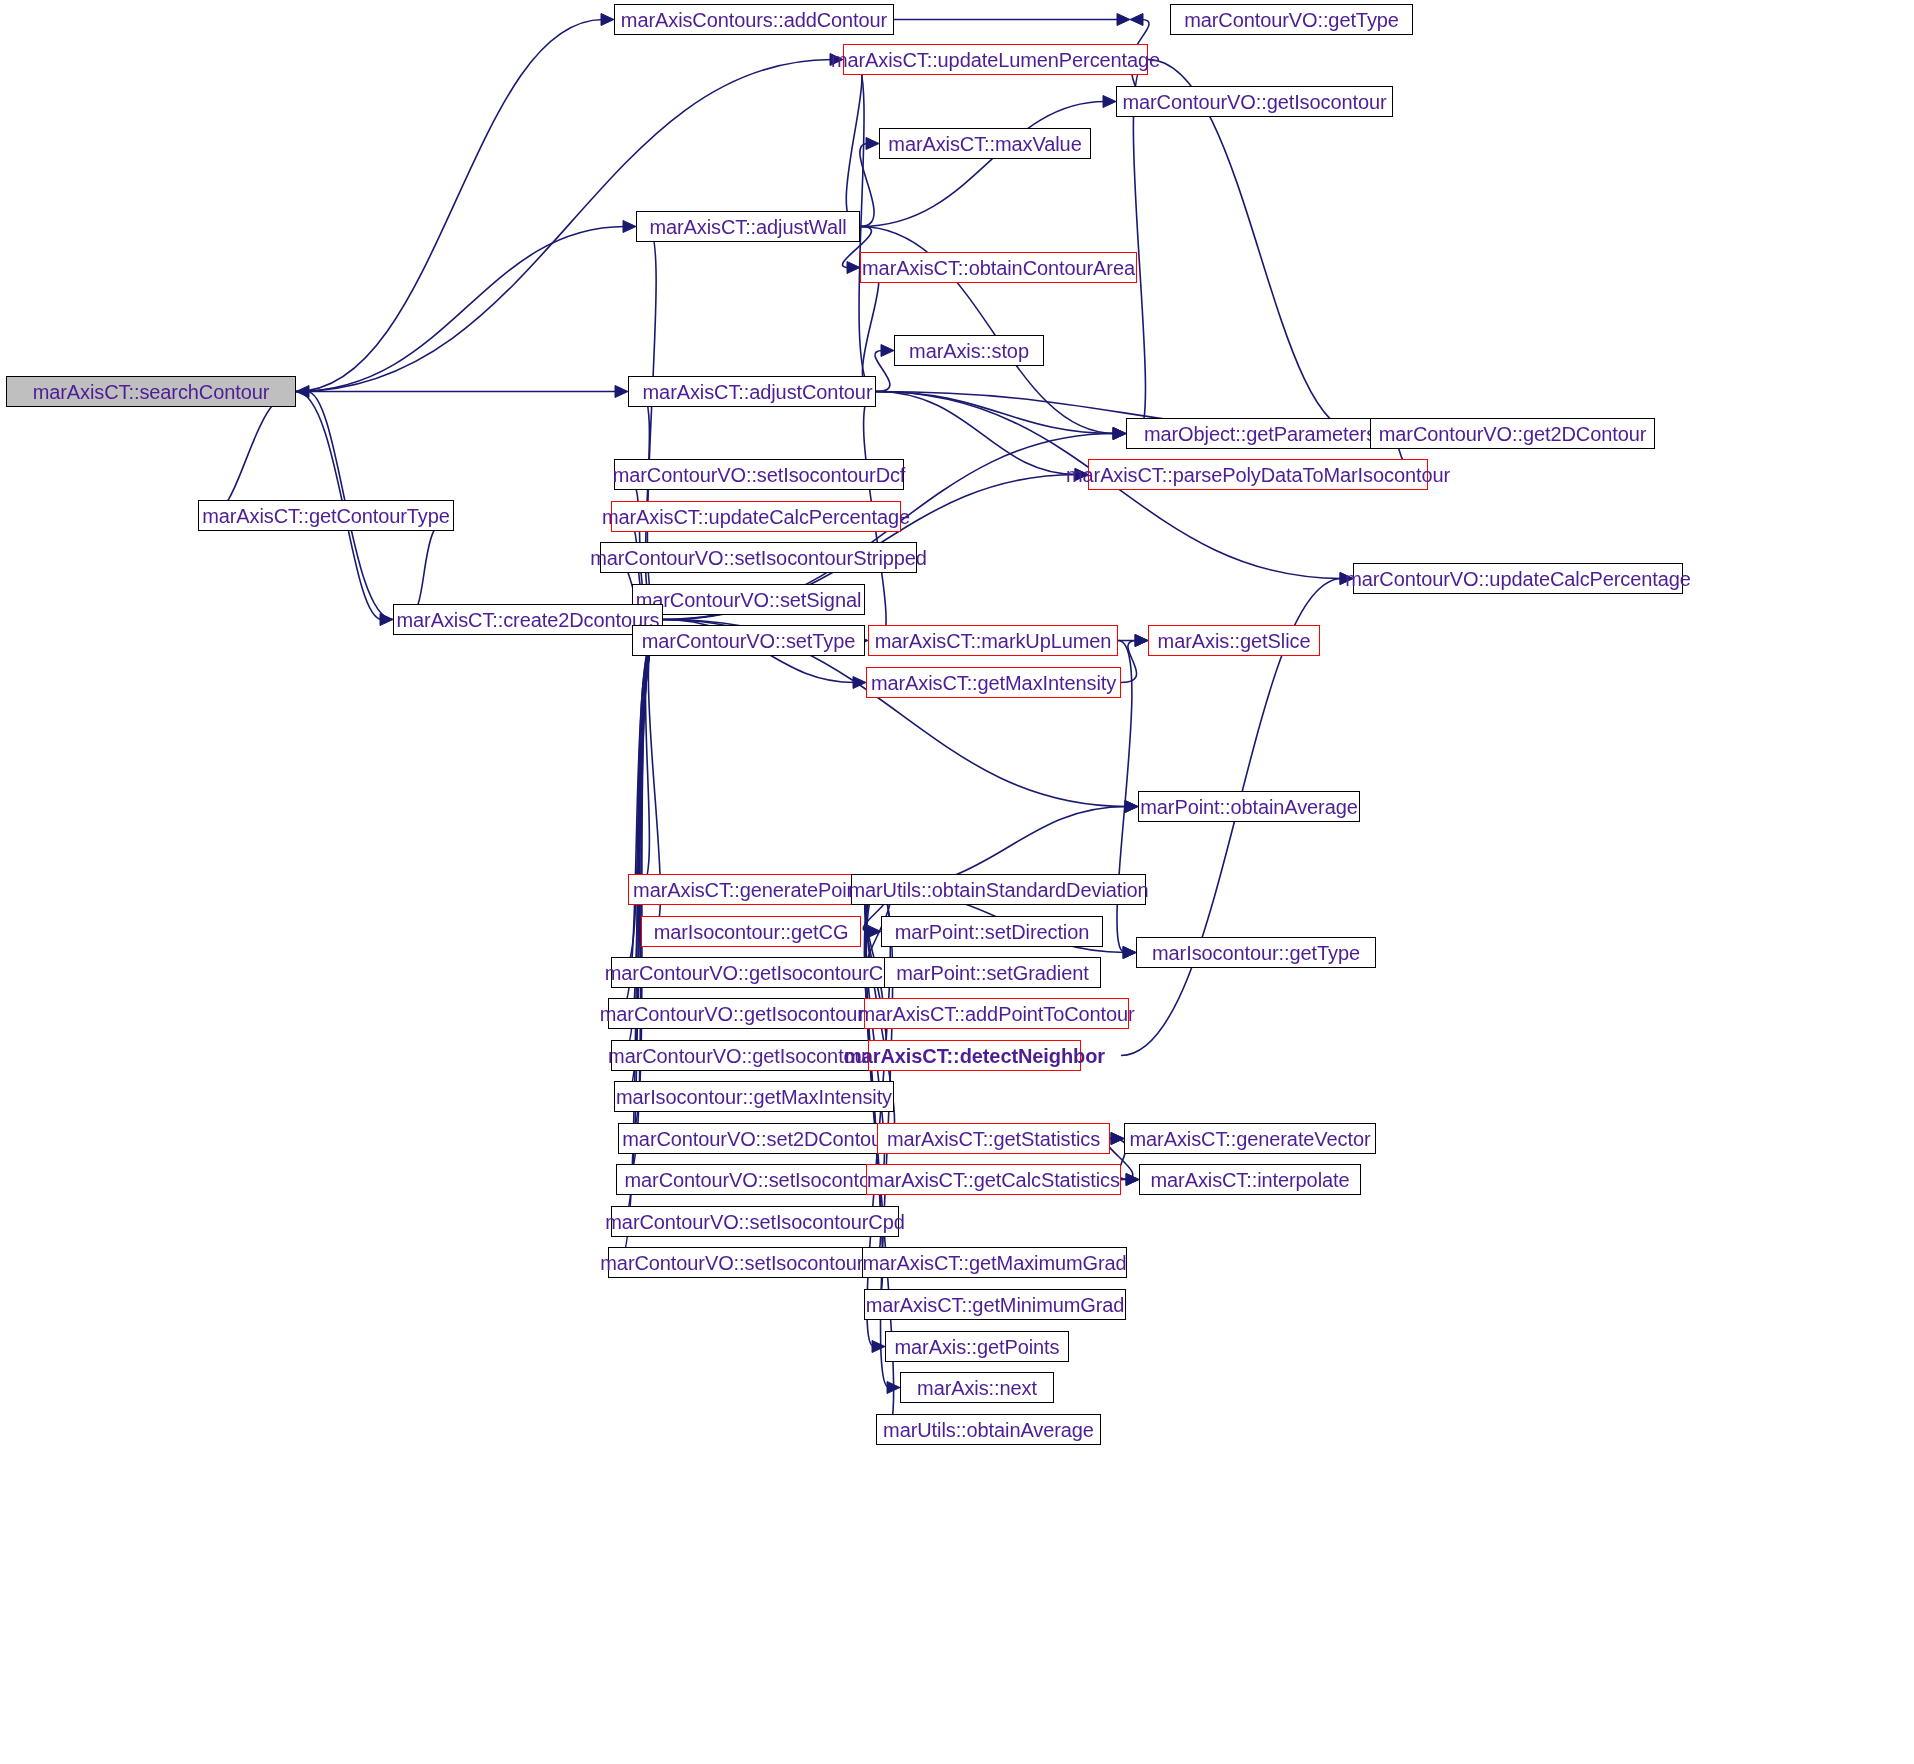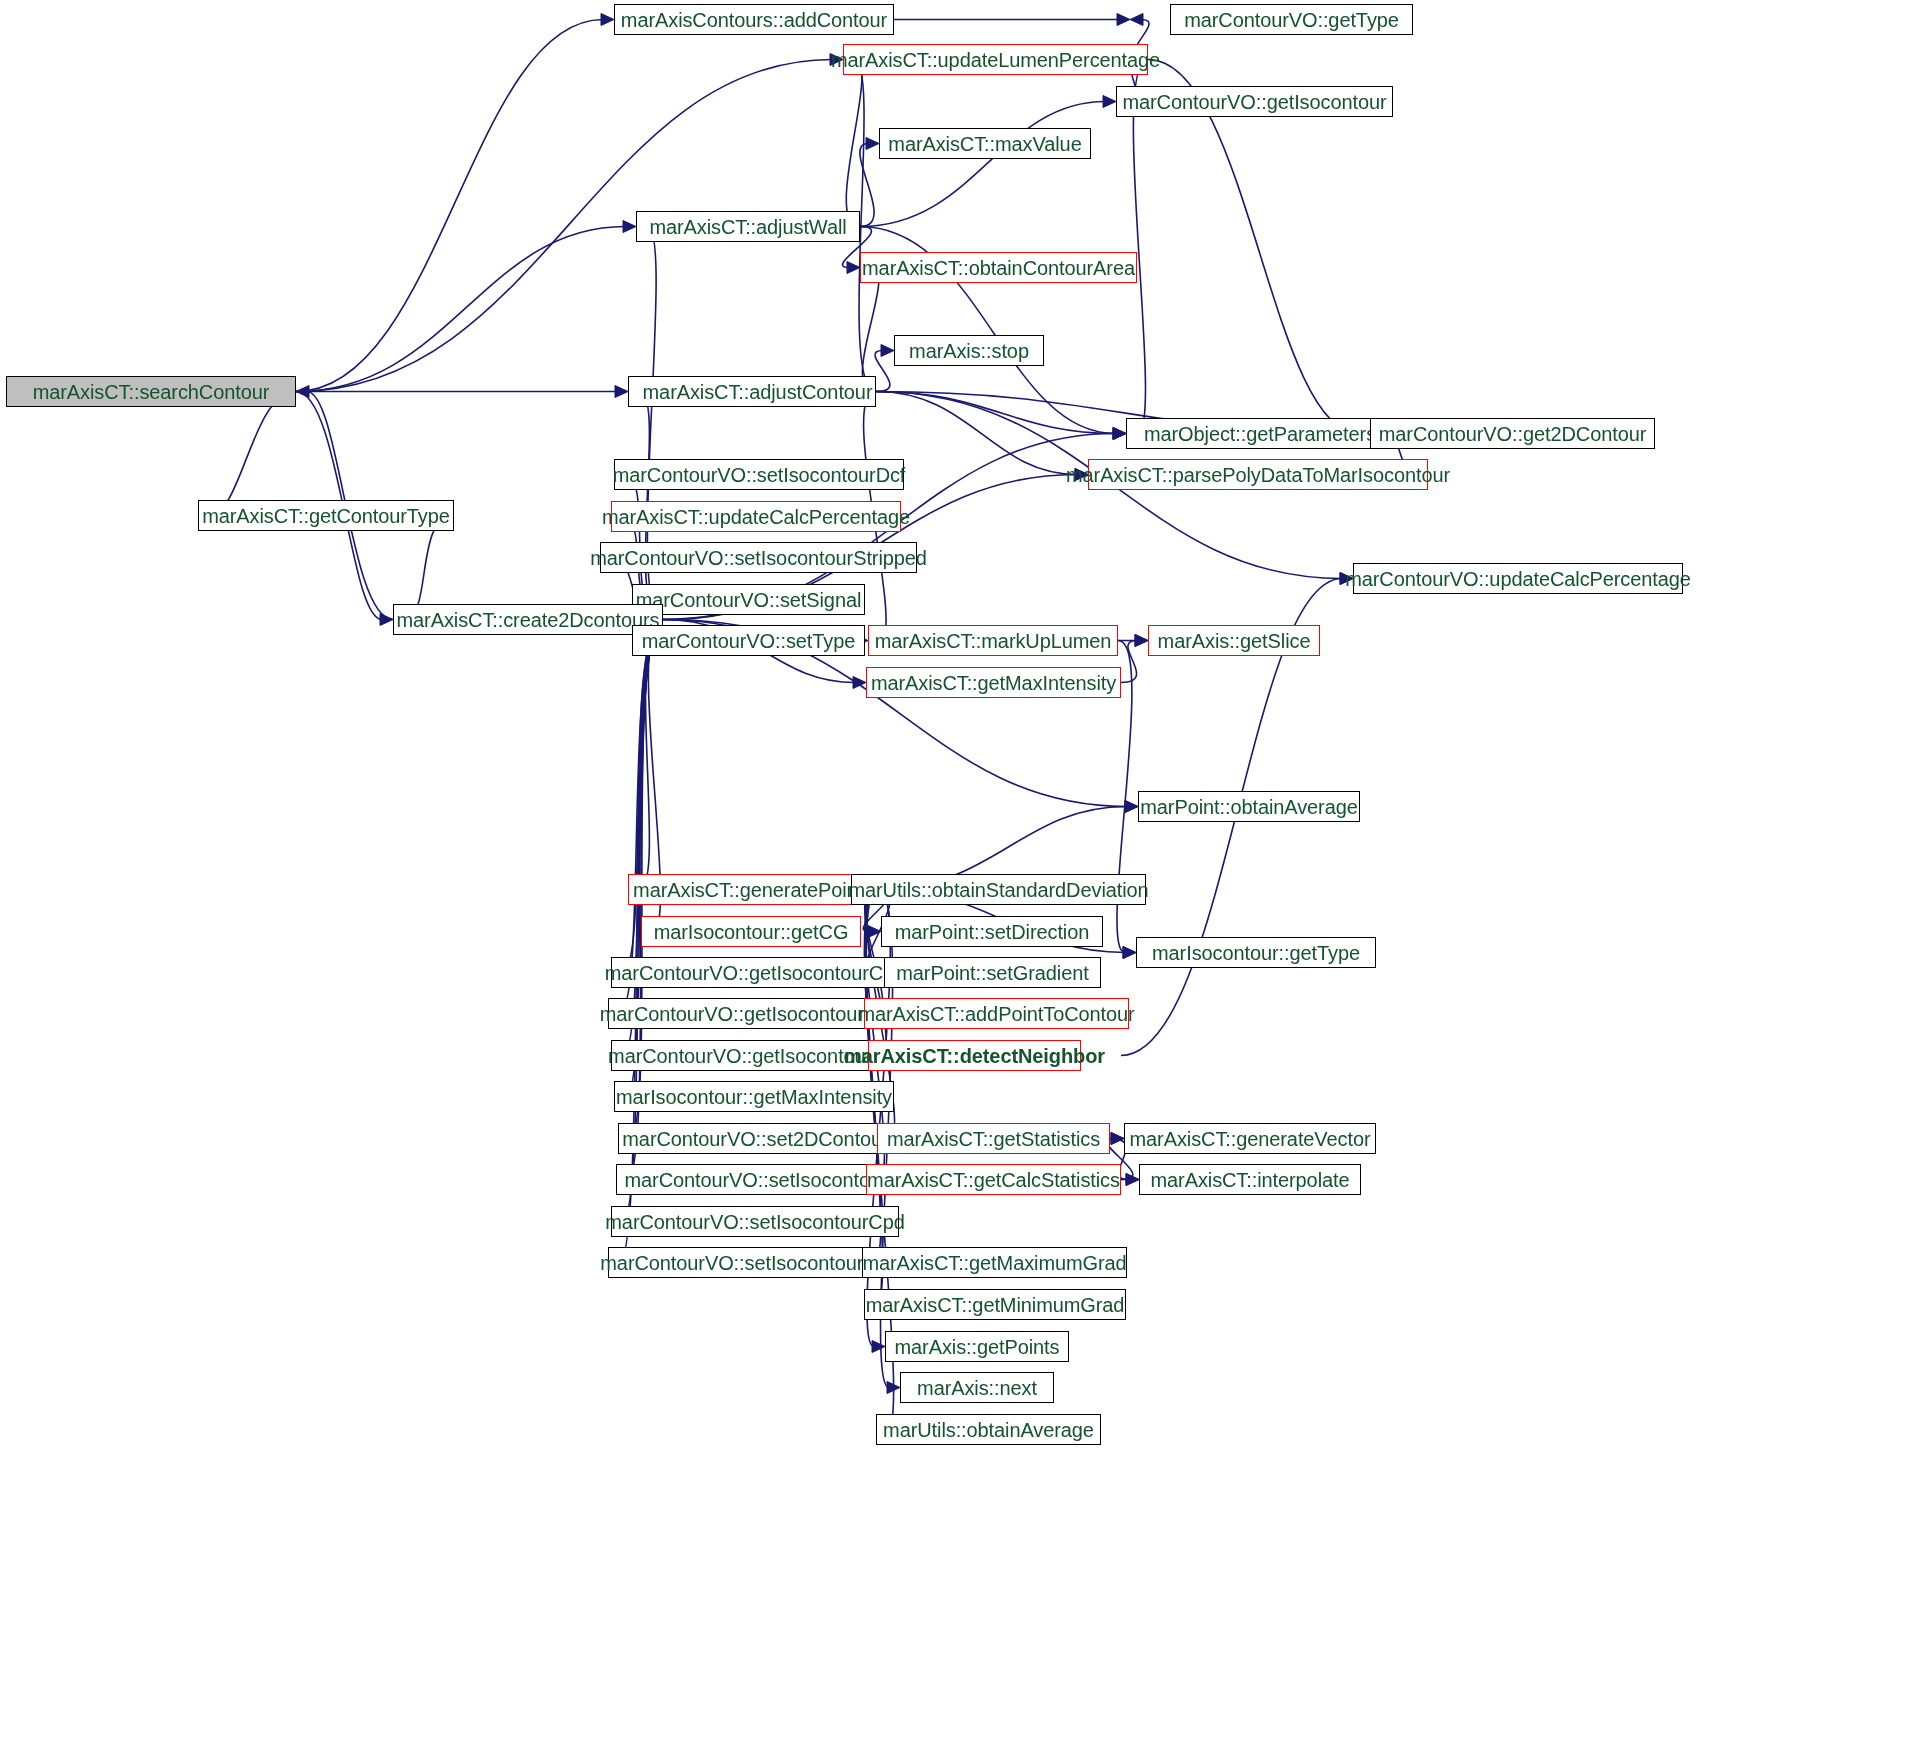--- a/index.html
+++ b/index.html
@@ -32,21 +32,21 @@
   #edge-layer polygon.arrow {
     fill: #191970;
     stroke: #191970;
     stroke-width: 1;
   }
   .node {
     position: absolute;
     box-sizing: border-box;
     border: 1.5px solid #000000;
     background: #ffffff;
-    color: #14532d;
+    color: #4c1d95;
     font-size: 20px;
     line-height: 1;
     display: flex;
     align-items: center;
     justify-content: center;
     white-space: nowrap;
     padding: 0 9px;
     height: 31px;
     letter-spacing: -0.1px;
     z-index: 5;

